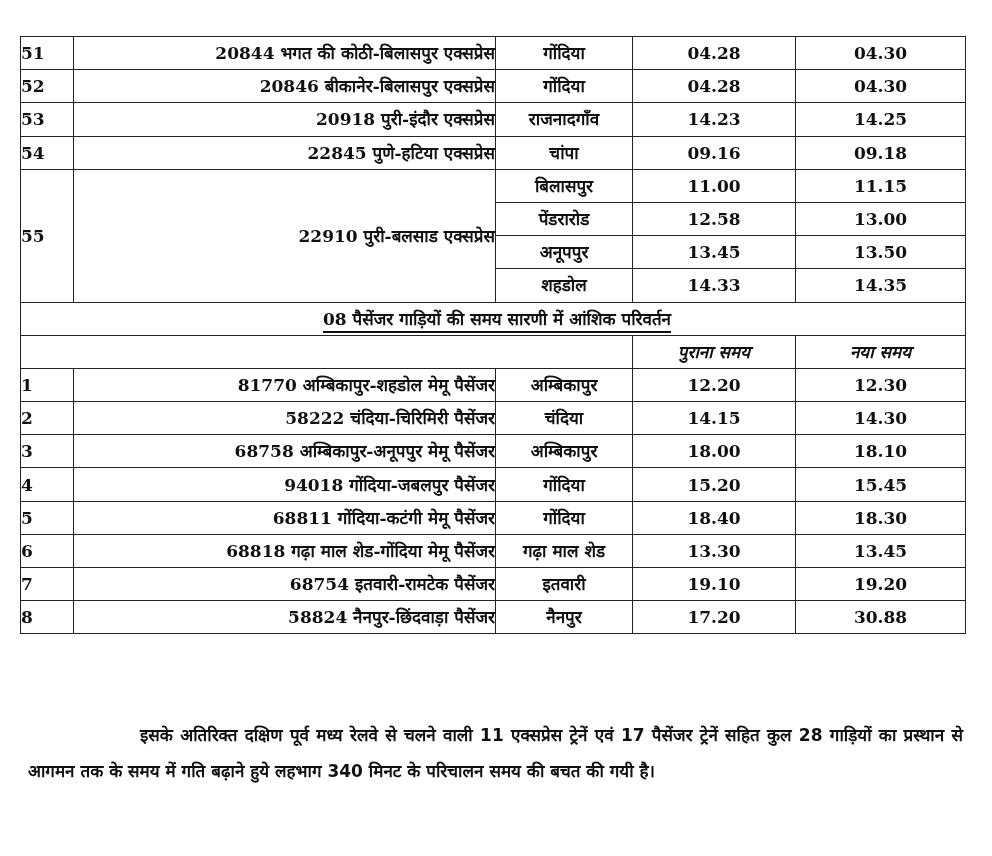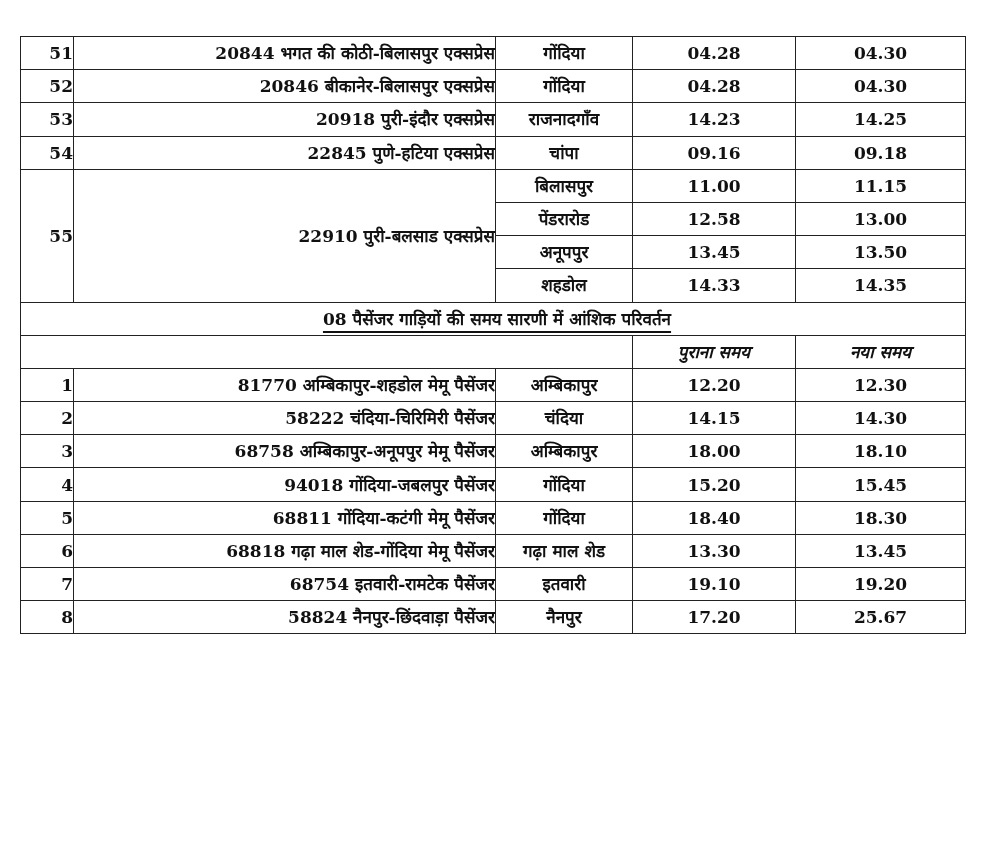--- a/index.html
+++ b/index.html
@@ -4,21 +4,21 @@
 <style>
   html, body { margin: 0; padding: 0; background: #ffffff; }
   body { width: 992px; height: 856px; position: relative; overflow: hidden;
          font-family: "DejaVu Serif", "Liberation Serif", serif; color: #111; }
   .page { position: absolute; left: 0; top: 0; width: 992px; height: 856px; }
   table.tt { position: absolute; left: 20px; top: 36px; width: 945px;
              border-collapse: collapse; table-layout: fixed; }
   table.tt td { border: 1.5px solid #222; padding: 0; height: 32.2px;
                 font-weight: bold; font-size: 17px; line-height: 20px;
                 vertical-align: middle; overflow: hidden; white-space: nowrap; }
-  td.sno { padding-left: 8px; text-align: right; }
+  td.sno { padding-left: 8px; text-align: left; }
   td.train { padding-left: 8px; text-align: right; }
   td.station, td.old, td.new { text-align: center; }
   td.train-top { vertical-align: top; padding-top: 6px; }
   td.heading-cell { text-align: center; height: 44px; font-size: 20px; }
   td.heading-cell span { text-decoration: underline; text-underline-offset: 6px;
                          text-decoration-thickness: 2px; margin-left: 8px; }
   td.colhead { text-align: center; font-size: 19px; height: 40px; font-style: italic; }
   .colw-sno { width: 53px; } .colw-train { width: 422px; } .colw-station { width: 137px; }
   .colw-old { width: 163px; } .colw-new { width: 170px; }
   .para { position: absolute; left: 28px; top: 700px; width: 935px;
@@ -148,18 +148,19 @@
         <td class="train">68754 इतवारी-रामटेक पैसेंजर</td>
         <td class="station">इतवारी</td>
         <td class="old">19.10</td>
         <td class="new">19.20</td>
       </tr>
       <tr>
         <td class="sno">8</td>
         <td class="train">58824 नैनपुर-छिंदवाड़ा  पैसेंजर</td>
         <td class="station">नैनपुर</td>
         <td class="old">17.20</td>
-        <td class="new">25.67</td>
+        <td class="new">30.88</td>
       </tr>
     </tbody>
   </table>
 
+  <p class="para"><span class="indent"></span><span>इसके अतिरिक्त दक्षिण पूर्व मध्य रेलवे से चलने वाली 11 एक्सप्रेस ट्रेनें एवं 17 पैसेंजर ट्रेनें सहित कुल 28 गाड़ियों  का प्रस्थान से आगमन तक के समय में गति बढ़ाने हुये लहभाग 340 मिनट के परिचालन समय की बचत की गयी है।</span></p>
 </div>
 
 </body></html>

